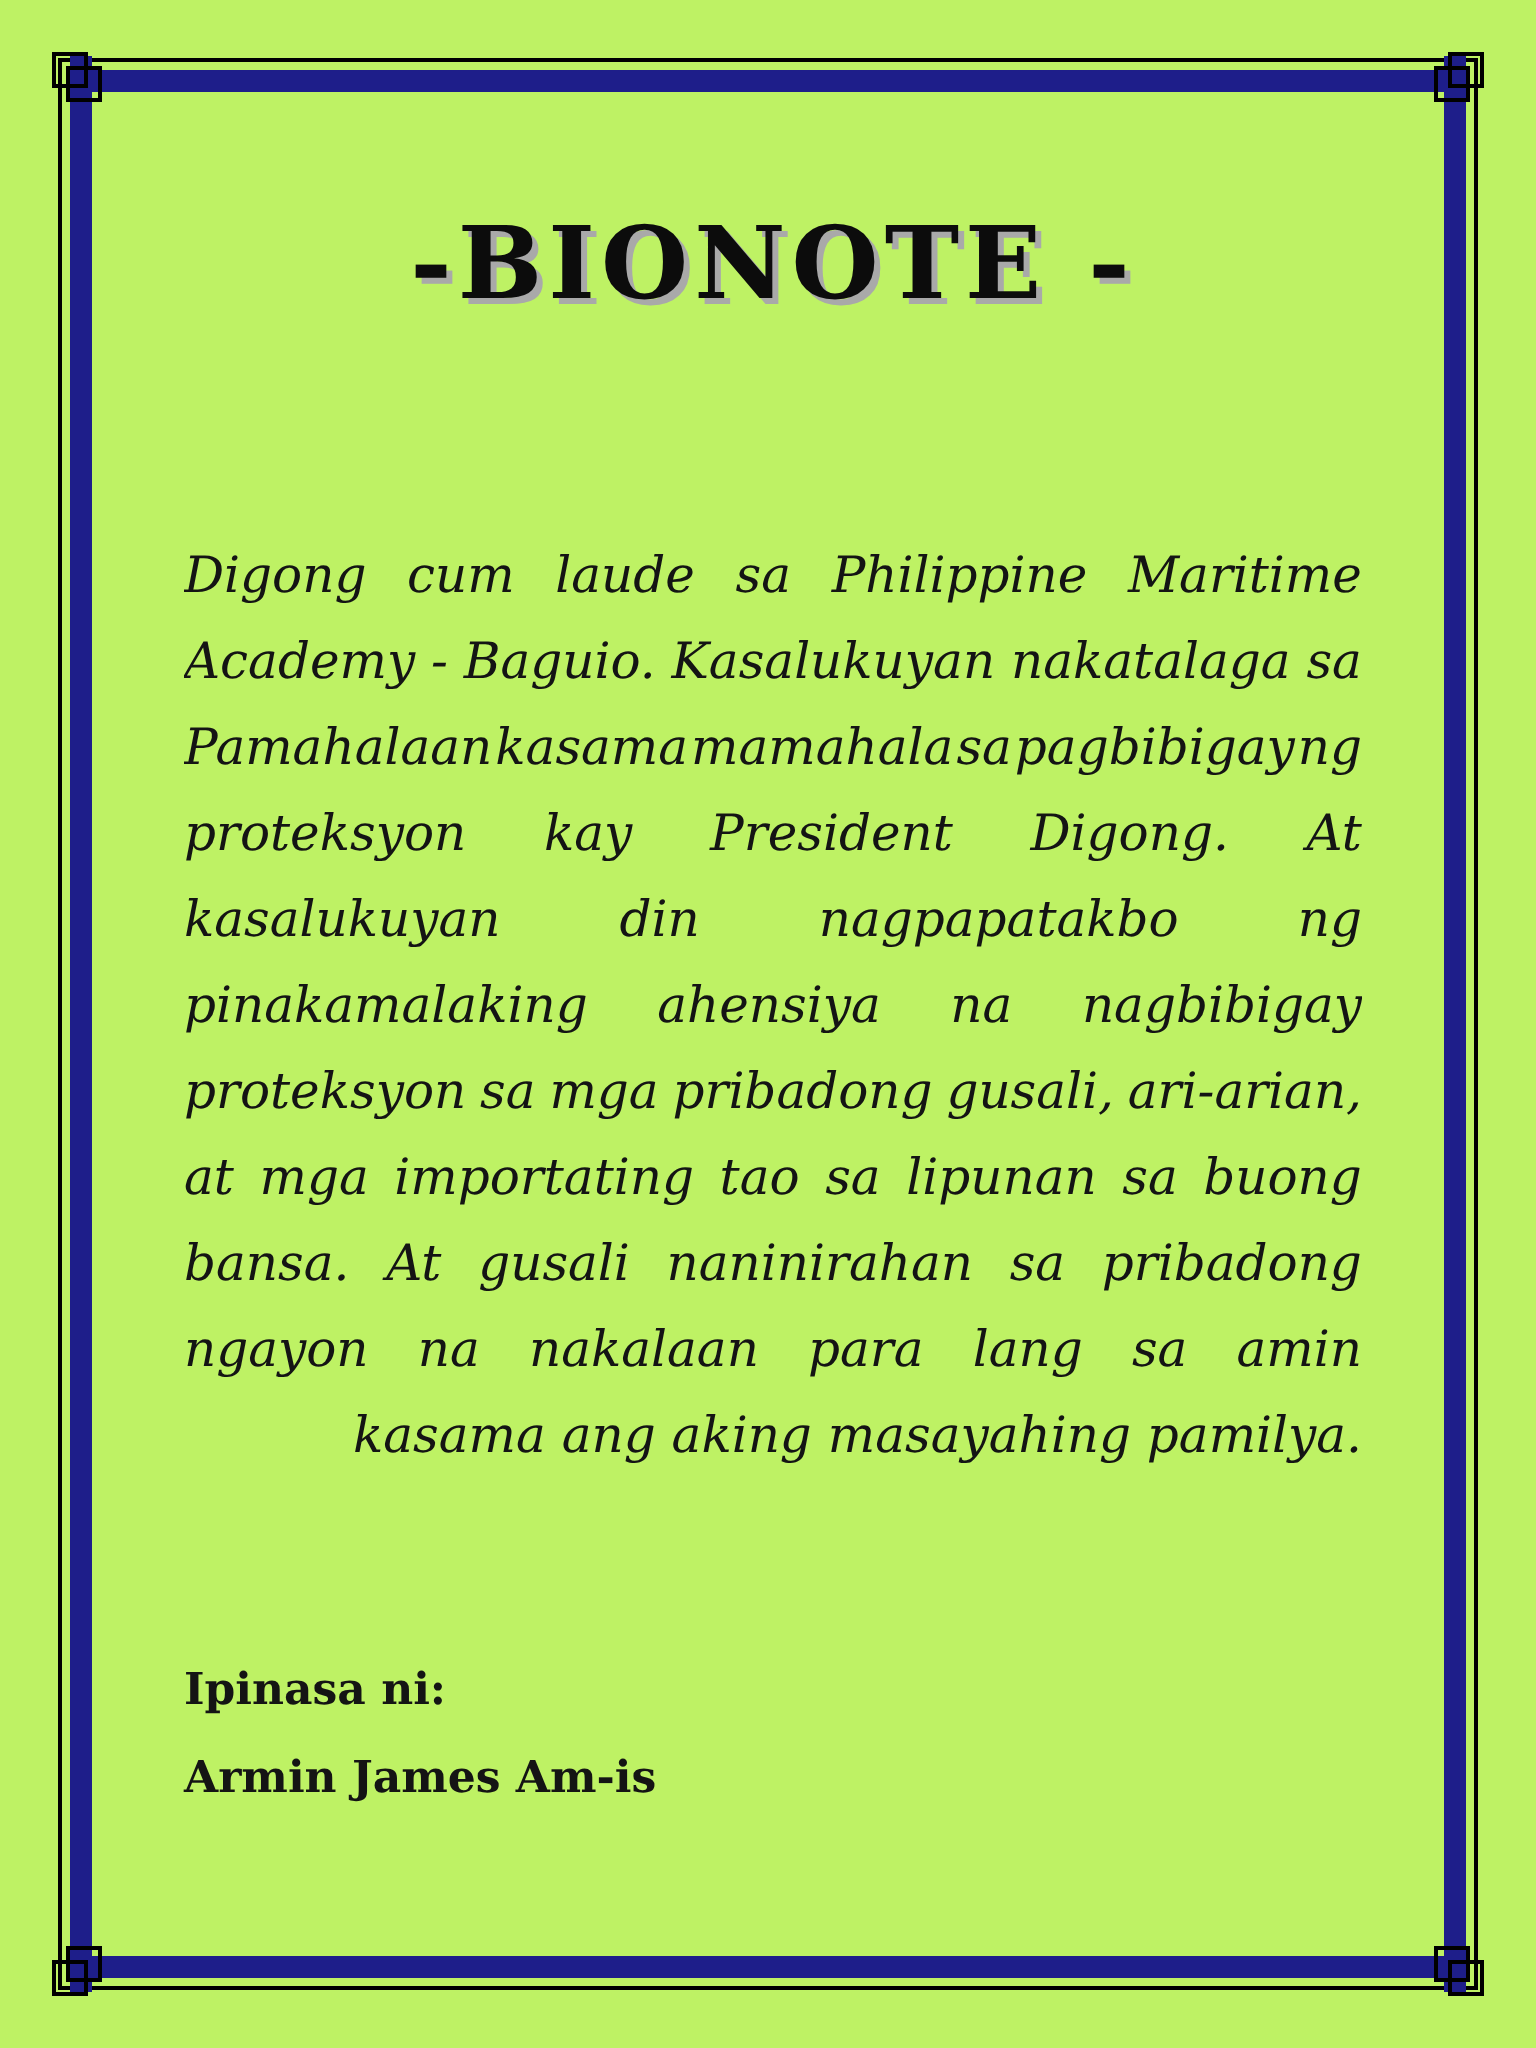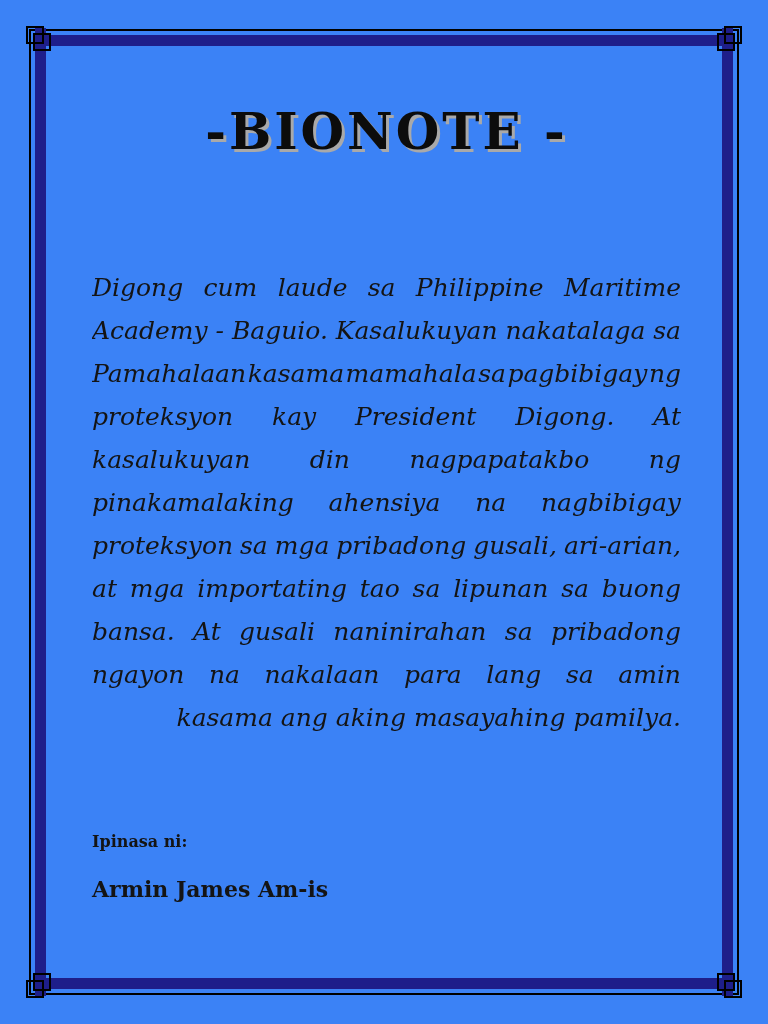--- a/index.html
+++ b/index.html
@@ -1,20 +1,20 @@
 <!DOCTYPE html>
 <html><head>
 <meta charset="utf-8">
 <style>
   html, body { margin: 0; padding: 0; background: #ffffff; }
   .page {
     position: relative;
     width: 768px;
     height: 1024px;
-    background: #3b82f6;
+    background: #bef264;
     overflow: hidden;
     font-family: "DejaVu Serif", serif;
   }
 
   
   .frame-outer {
     position: absolute;
     inset: 29px;
     border: 2px solid #000000;
     z-index: 1;
@@ -91,21 +91,21 @@
   .pline span { white-space: nowrap; }
   .pline.indent::before { content: ""; display: block; width: 36px; }
   .pline.last { display: block; text-align: right; }
 
   
   .footer-submitted {
     position: absolute;
     top: 832px;
     left: 92px;
     font-weight: 700;
-    font-size: 16px;
+    font-size: 22px;
     color: #141414;
     z-index: 5;
   }
   .footer-author {
     position: absolute;
     top: 876px;
     left: 92px;
     font-weight: 700;
     font-size: 22px;
     color: #141414;

